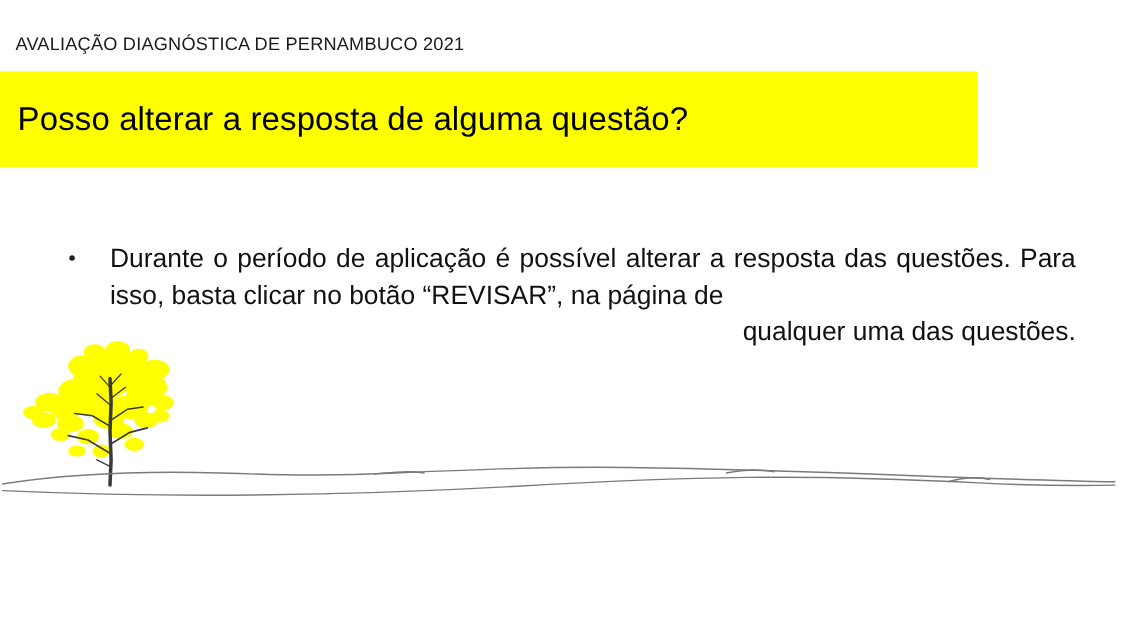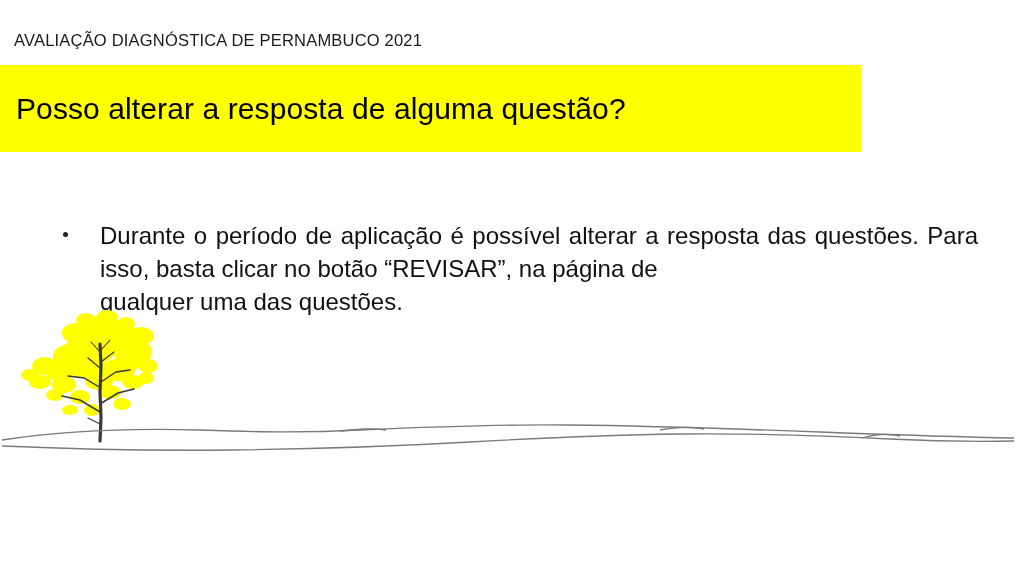--- a/index.html
+++ b/index.html
@@ -33,20 +33,21 @@
   }
 
   
   #title-band {
     position: absolute;
     left: 0px;
     top: 65px;
     width: 861px;
     height: 87px;
     background: #ffff00;
+    padding-left: 28px;
   }
   #title-text {
     position: absolute;
     left: 16px;
     top: 50%;
     transform: translateY(-50%);
     font-size: 30px;
     line-height: 36px;
     color: #000000;
     font-weight: 400;
@@ -79,21 +80,21 @@
     width: 878px;
     font-size: 24px;
     line-height: 33px;
     color: #111111;
     text-align: justify;
     text-justify: inter-word;
     font-weight: 400;
   }
   .bullet-text .last-line {
     display: block;
-    text-align: left;
+    text-align: right;
   }
 
   
   #scenery {
     position: absolute;
     left: 0;
     top: 300px;
     width: 1024px;
     height: 170px;
     pointer-events: none;

